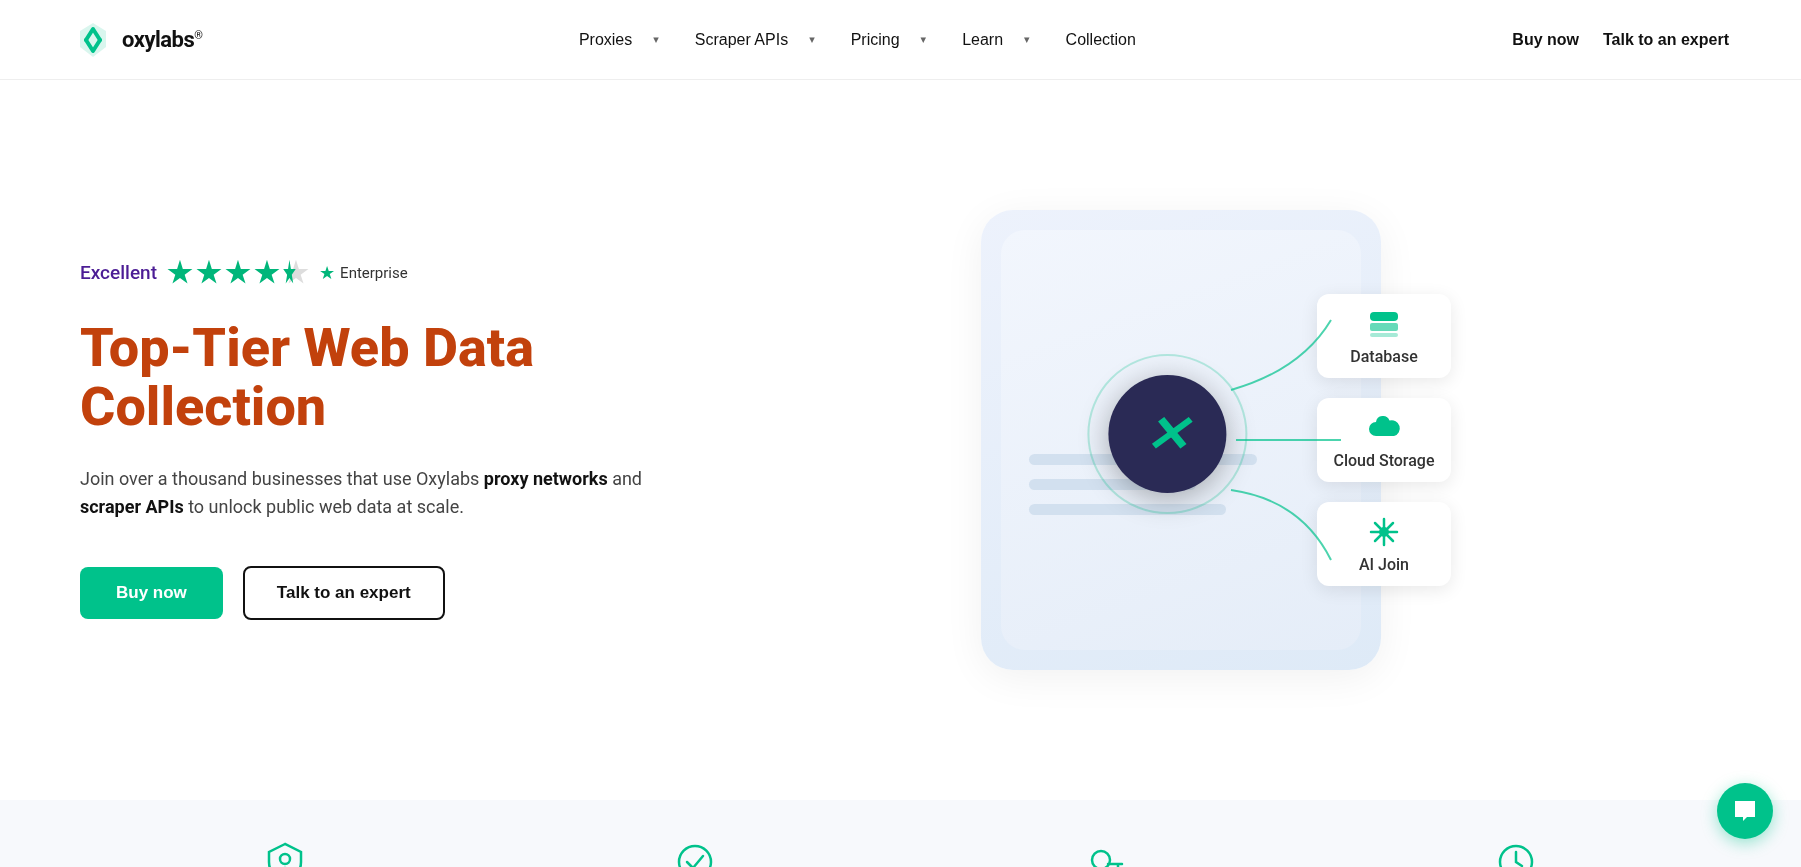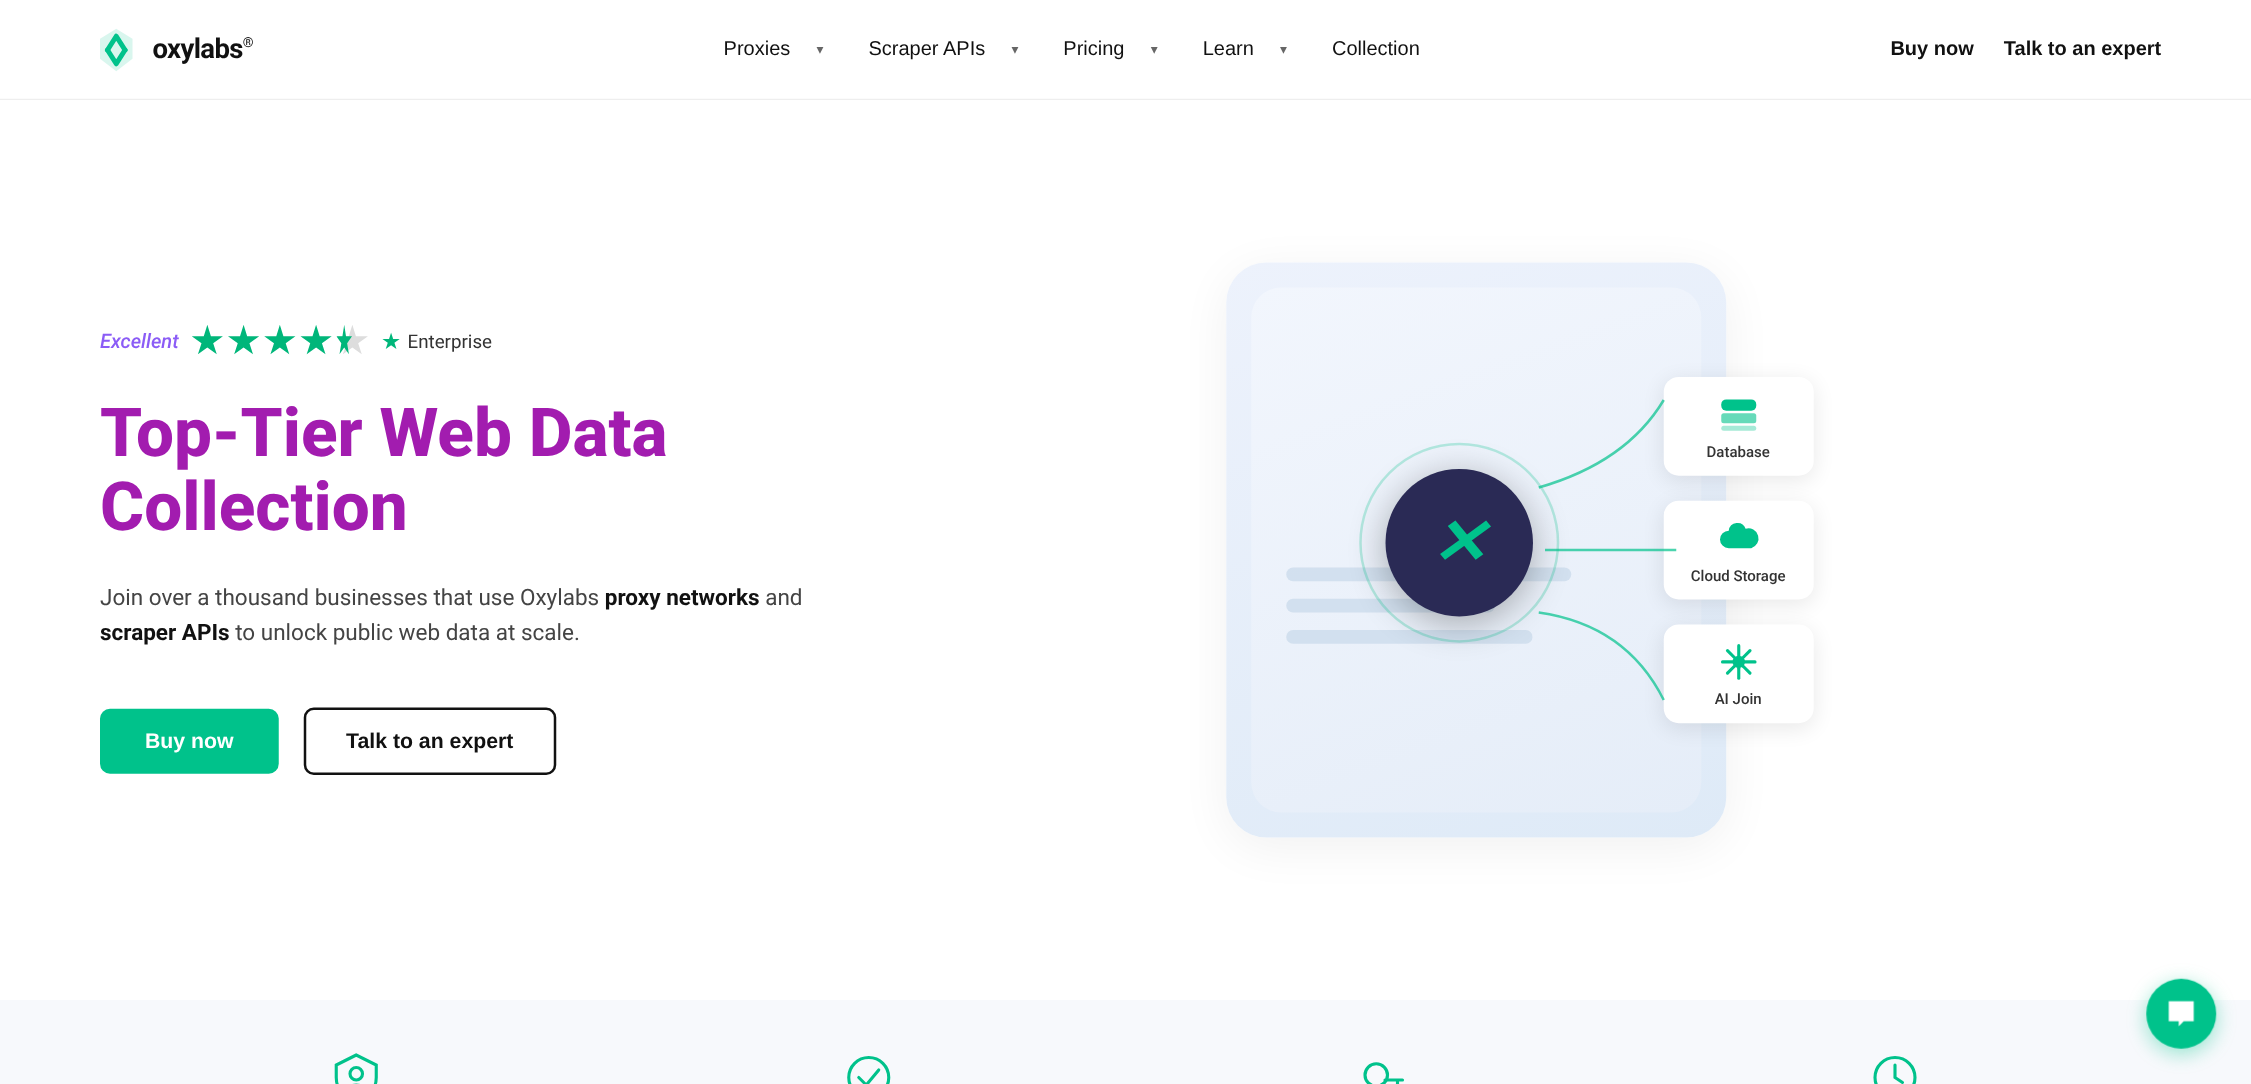--- a/index.html
+++ b/index.html
@@ -38,21 +38,21 @@
       display: flex; align-items: center; justify-content: space-between;
       padding: 60px 80px 60px 80px;
       min-height: 720px;
       position: relative;
       overflow: hidden;
     }
     .hero-left { max-width: 580px; flex-shrink: 0; }
 
     
     .trustpilot-row { display: flex; align-items: center; gap: 10px; margin-bottom: 32px; }
-    .trustpilot-excellent { font-size: 16px; font-weight: 500; color: #8b5cf6; font-style: italic; }
+    .trustpilot-excellent { font-size: 19px; font-weight: 500; color: #4c1d95; }
     .stars { display: flex; gap: 3px; }
     .star {
       width: 26px; height: 26px; background: #00b67a;
       clip-path: polygon(50% 0%, 61% 35%, 98% 35%, 68% 57%, 79% 91%, 50% 70%, 21% 91%, 32% 57%, 2% 35%, 39% 35%);
     }
     .star-half {
       width: 26px; height: 26px; position: relative; display: inline-block;
     }
     .star-half-bg {
       width: 26px; height: 26px; background: #ddd;
@@ -61,21 +61,21 @@
     }
     .star-half-fg {
       width: 13px; height: 26px; background: #00b67a; overflow: hidden;
       clip-path: polygon(50% 0%, 61% 35%, 98% 35%, 68% 57%, 79% 91%, 50% 70%, 21% 91%, 32% 57%, 2% 35%, 39% 35%);
       position: absolute; top: 0; left: 0;
     }
     .trustpilot-logo { display: flex; align-items: center; gap: 5px; font-size: 15px; color: #333; }
     .trustpilot-star-icon { color: #00b67a; font-size: 18px; }
 
     
-    .hero-heading { font-size: 54px; font-weight: 800; line-height: 1.1; color: #a21caf; margin-bottom: 28px; }
+    .hero-heading { font-size: 54px; font-weight: 800; line-height: 1.1; color: #c2410c; margin-bottom: 28px; }
 
     .hero-sub { font-size: 18px; color: #444; line-height: 1.6; margin-bottom: 44px; }
     .hero-sub strong { font-weight: 700; color: #111; }
 
     .hero-buttons { display: flex; gap: 20px; align-items: center; }
     .btn-primary {
       background: #00c28b; color: #fff; font-size: 17px; font-weight: 700;
       padding: 16px 36px; border: none; border-radius: 8px; cursor: pointer;
     }
     .btn-outline {
@@ -178,21 +178,21 @@
       display: flex; flex-direction: column; gap: 20px;
     }
     .panel-card {
       background: #fff;
       border-radius: 12px;
       padding: 12px 16px;
       box-shadow: 0 4px 18px rgba(0,0,0,0.09);
       display: flex; flex-direction: column; align-items: center; gap: 5px;
       min-width: 120px;
     }
-    .panel-label { font-size: 12px; font-weight: 500; color: #333; }
+    .panel-label { font-size: 16px; font-weight: 500; color: #333; }
 
     
     .conn-svg {
       position: absolute;
       top: 0; left: 0;
       width: 100%; height: 100%;
       overflow: visible;
       pointer-events: none;
       z-index: 1;
     }

